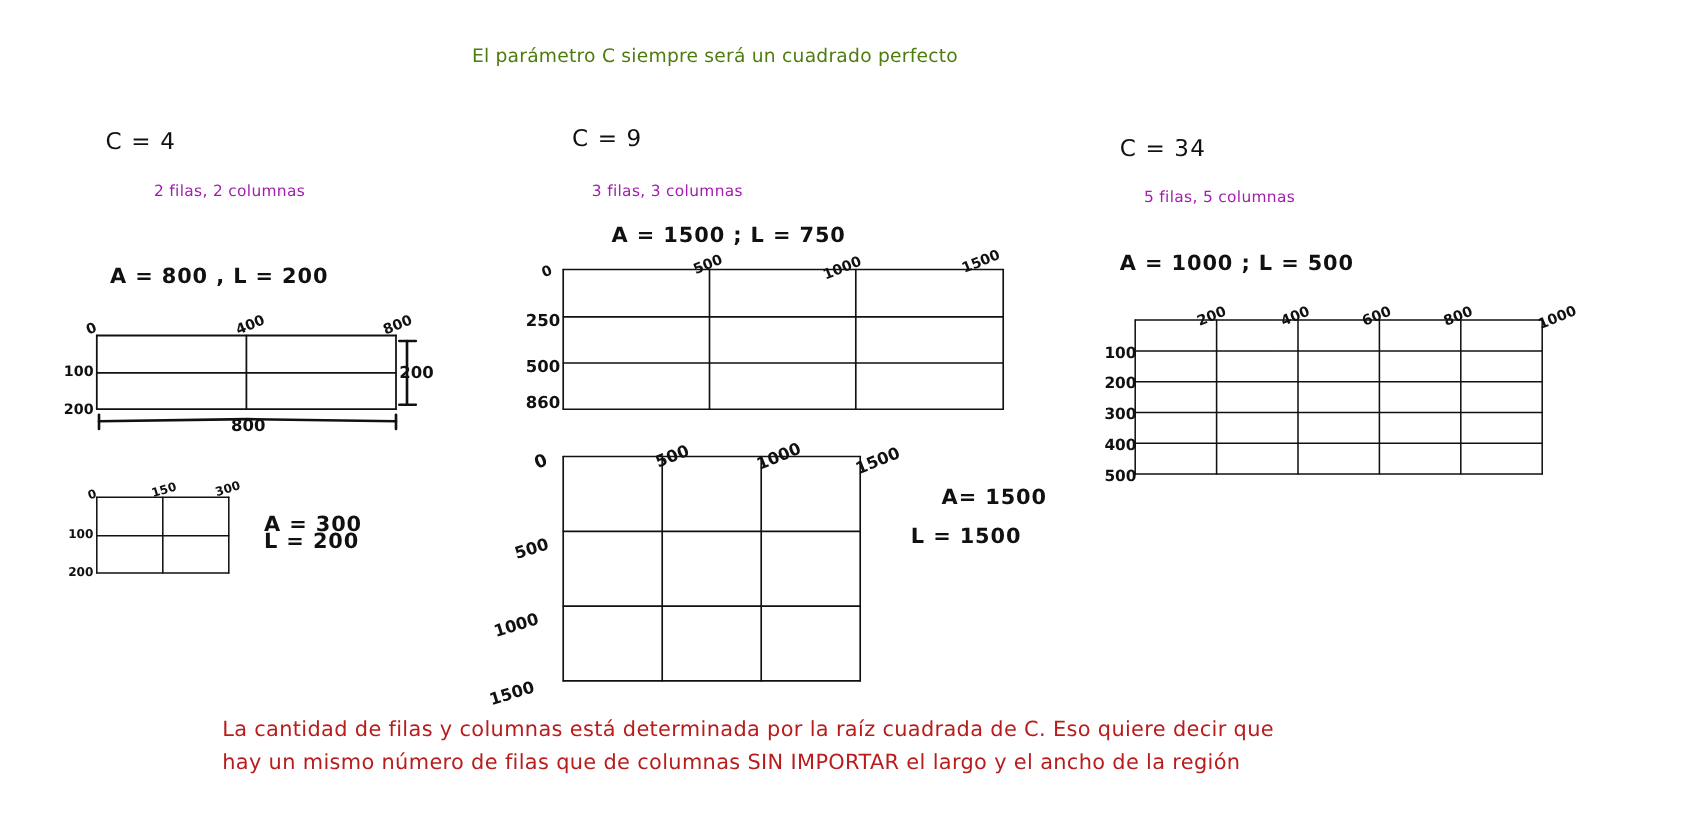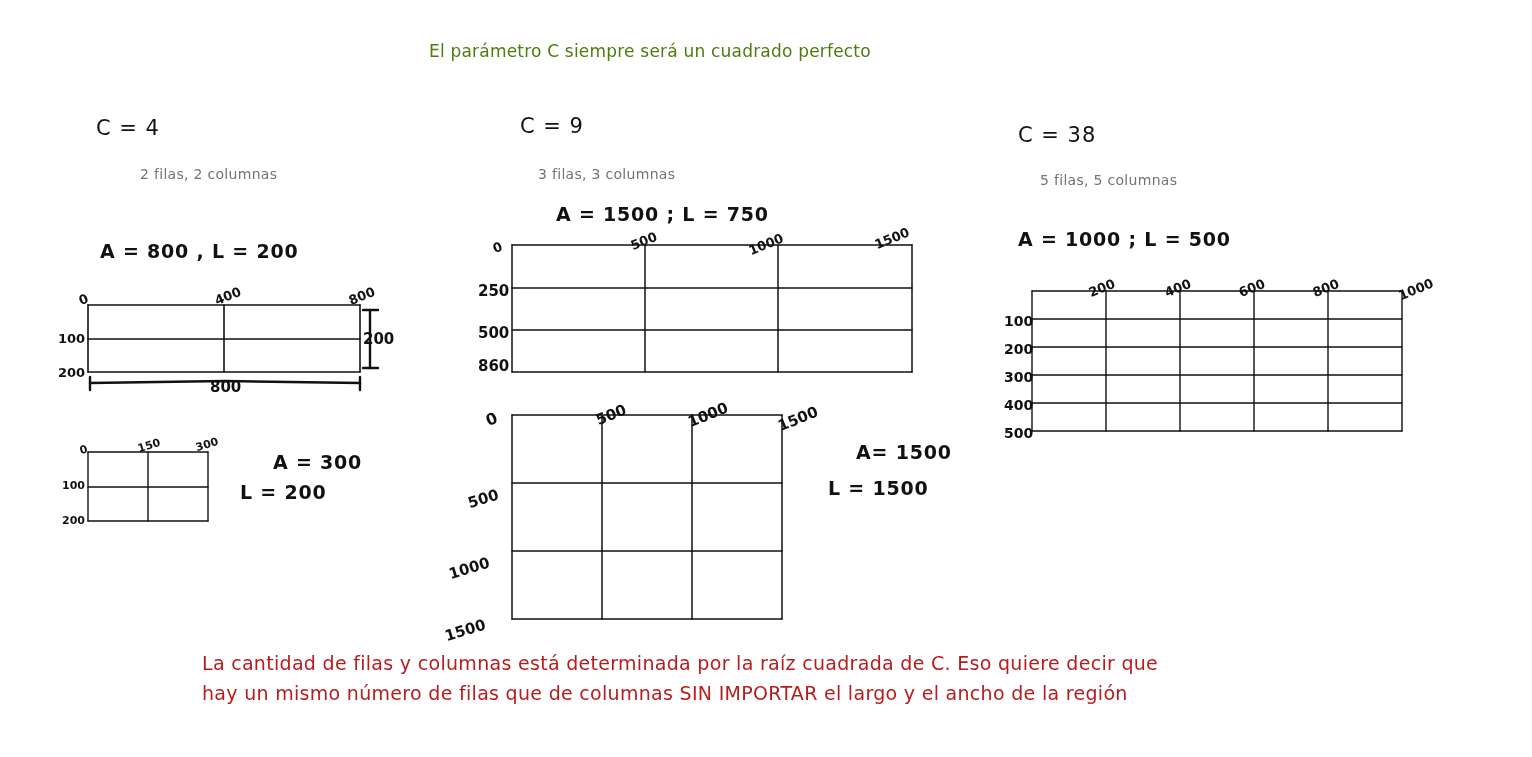--- a/index.html
+++ b/index.html
@@ -25,21 +25,21 @@
   }
   .case-title {
     font-size: 21px;
     letter-spacing: 1px;
     color: #111;
     white-space: nowrap;
   }
   .case-sub {
     font-size: 14px;
     letter-spacing: 0.3px;
-    color: #737373;
+    color: #a21caf;
     white-space: nowrap;
   }
   .annot {
     font-size: 19px;
     letter-spacing: 0.8px;
     color: #111;
     white-space: nowrap;
     font-weight: 600;
   }
   .tick {
@@ -116,21 +116,21 @@
       <path d="M148 452 L148 521"></path>
       <path d="M208 452 L208 521"></path>
     </g>
   </svg>
 </div>
 <div class="abs tick-sm rot-up-s" style="left:82px; top:444px;">0</div>
 <div class="abs tick-sm rot-up-s" style="left:140px; top:442px;">150</div>
 <div class="abs tick-sm rot-up-s" style="left:198px; top:441px;">300</div>
 <div class="abs tick-sm" style="left:62px; top:479px;">100</div>
 <div class="abs tick-sm" style="left:62px; top:514px;">200</div>
-<div class="abs annot" style="left:240px; top:451px;margin-left:33px;">A = 300</div>
+<div class="abs annot" style="left:240px; top:466px;">A = 300</div>
 <div class="abs annot" style="left:240px; top:481px;">L = 200</div>
 
 <div class="abs case-title" style="left:520px; top:114px;">C = 9</div>
 <div class="abs case-sub" style="left:538px; top:166px;">3 filas, 3 columnas</div>
 
 <div class="abs annot" style="left:556px; top:203px;text-align:right;">A = 1500 ;  L = 750</div>
 
 <div class="abs" style="left:0px; top:0px;">
   <svg width="1000" height="420" viewBox="0 0 1000 420" style="position:absolute; left:0; top:0;">
     <g class="hand" stroke-width="1.5">
@@ -170,21 +170,21 @@
 <div class="abs tick rot-up" style="left:490px; top:411px; font-size:16px;">0</div>
 <div class="abs tick rot-up" style="left:600px; top:411px; font-size:15px;">500</div>
 <div class="abs tick rot-up" style="left:692px; top:413px; font-size:15px;">1000</div>
 <div class="abs tick rot-up" style="left:782px; top:417px; font-size:15px;">1500</div>
 <div class="abs tick rot-up-s" style="left:471px; top:494px; font-size:15px;">500</div>
 <div class="abs tick rot-up-s" style="left:452px; top:565px; font-size:15px;">1000</div>
 <div class="abs tick rot-up-s" style="left:448px; top:627px; font-size:15px;">1500</div>
 <div class="abs annot" style="left:856px; top:441px;">A= 1500</div>
 <div class="abs annot" style="left:828px; top:477px;">L = 1500</div>
 
-<div class="abs case-title" style="left:1018px; top:123px;">C = 38</div>
+<div class="abs case-title" style="left:1018px; top:123px;">C = 34</div>
 <div class="abs case-sub" style="left:1040px; top:172px;">5 filas, 5 columnas</div>
 
 <div class="abs annot" style="left:1018px; top:228px;">A = 1000 ;  L = 500</div>
 
 <div class="abs" style="left:0px; top:0px;">
   <svg width="1532" height="500" viewBox="0 0 1532 500" style="position:absolute; left:0; top:0;">
     <g class="hand" stroke-width="1.4">
       <path d="M1032 291 L1402 291"></path>
       <path d="M1032 319 L1402 319"></path>
       <path d="M1032 347 L1402 347"></path>

